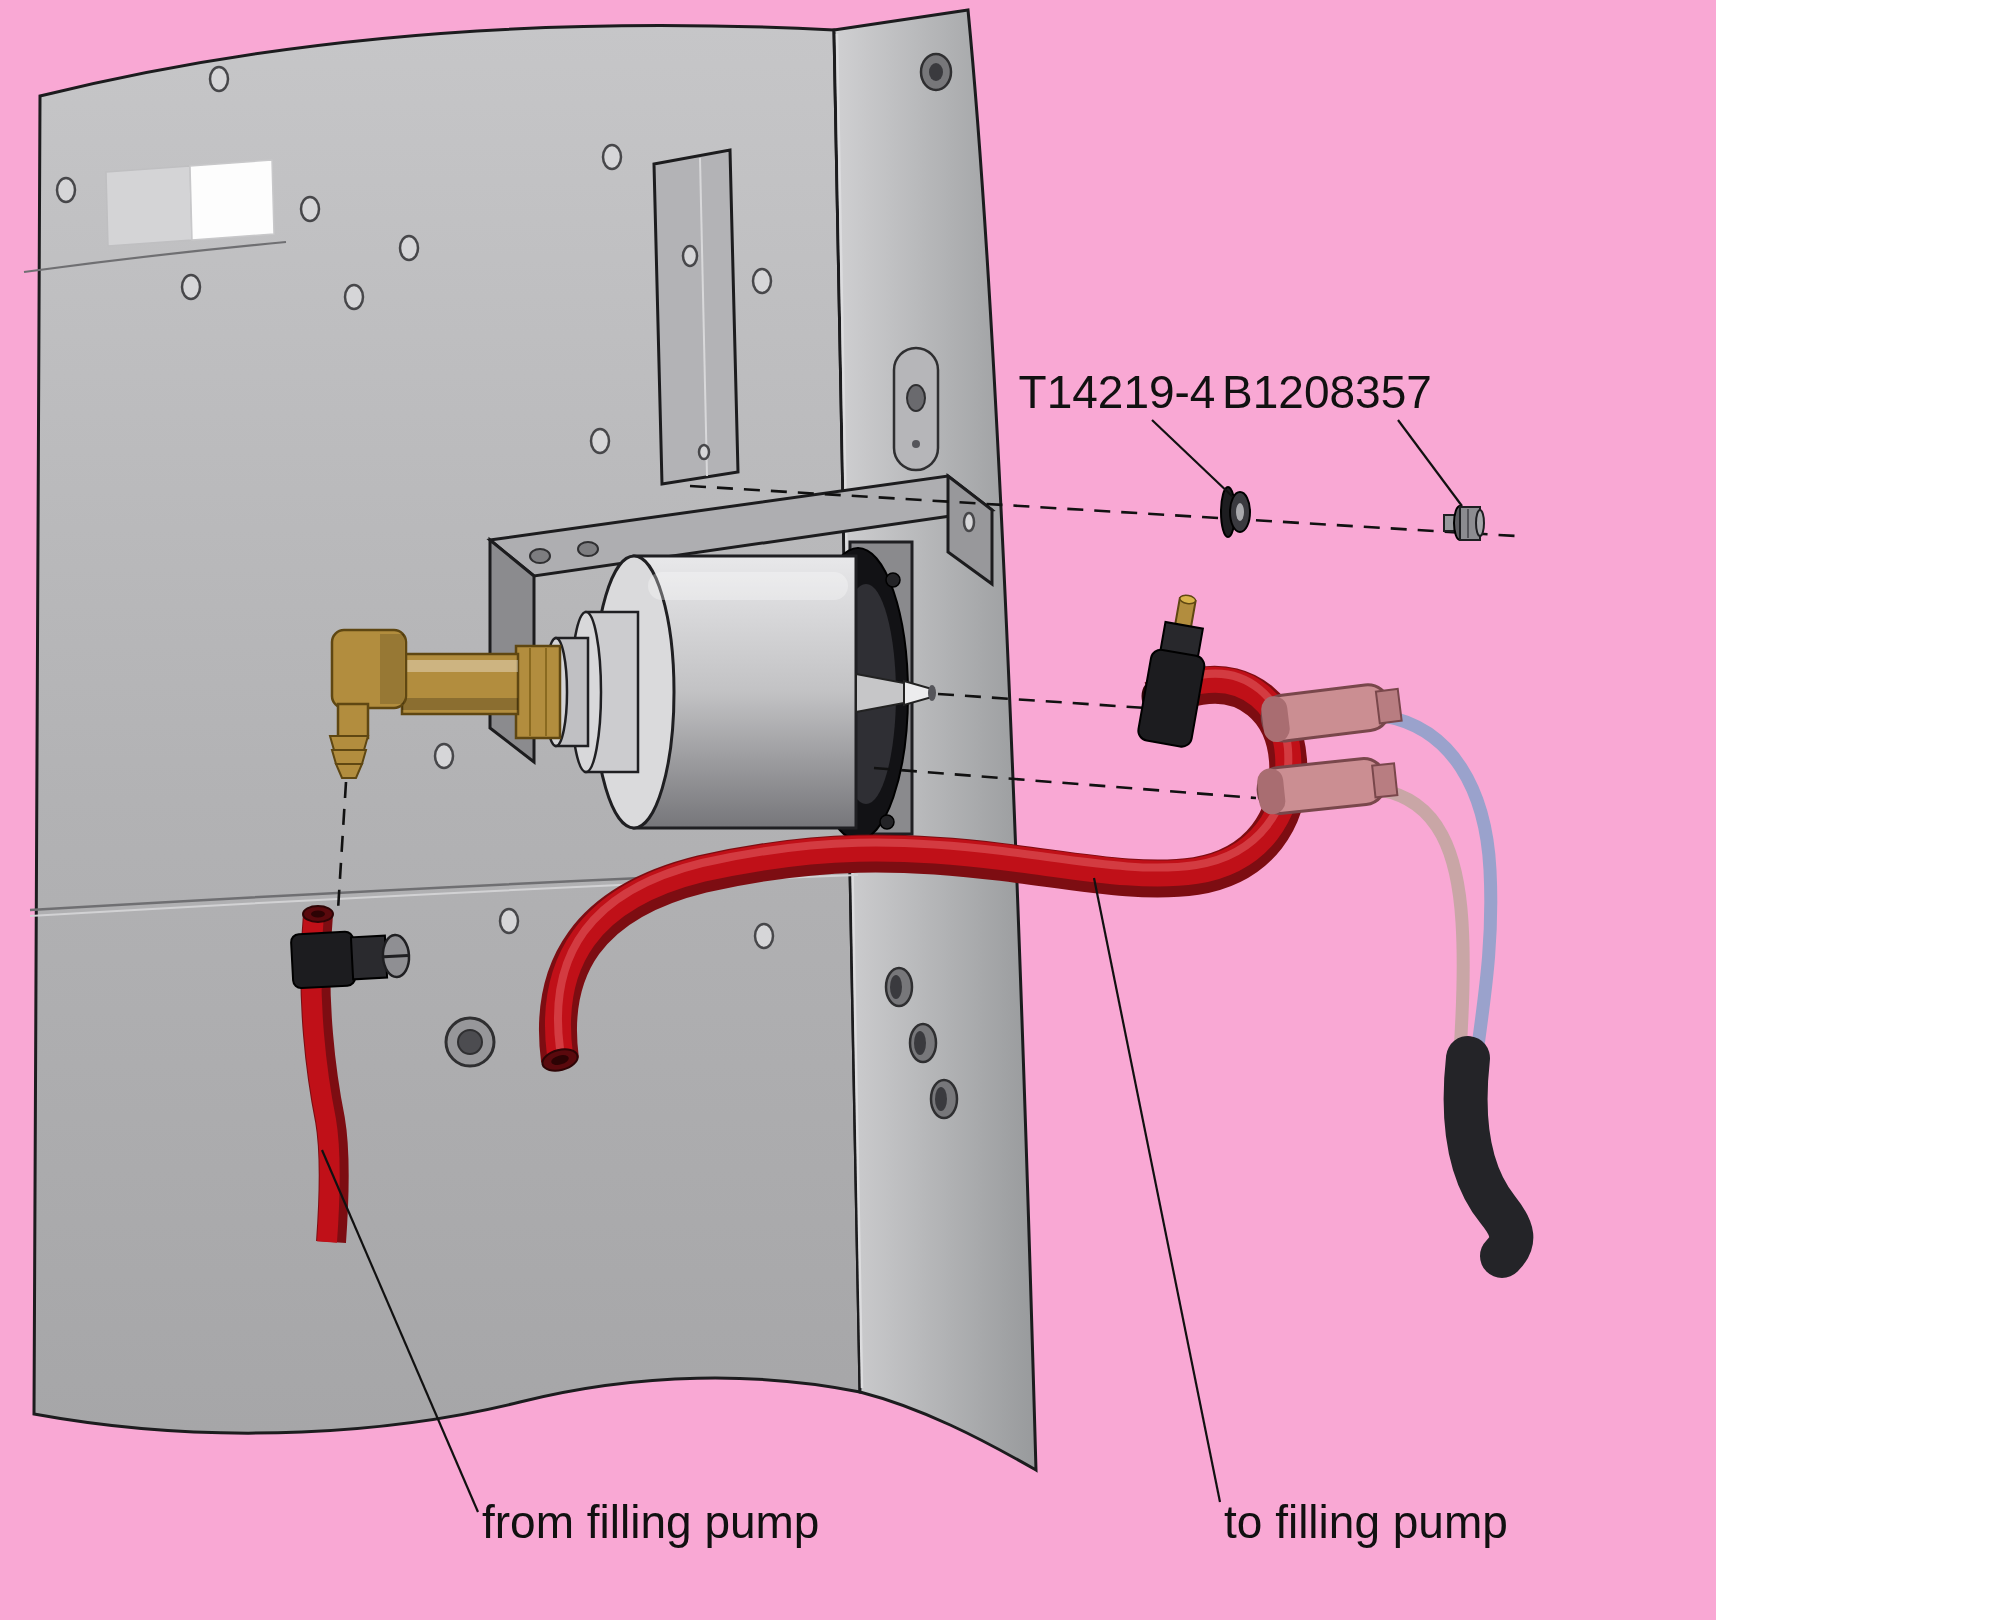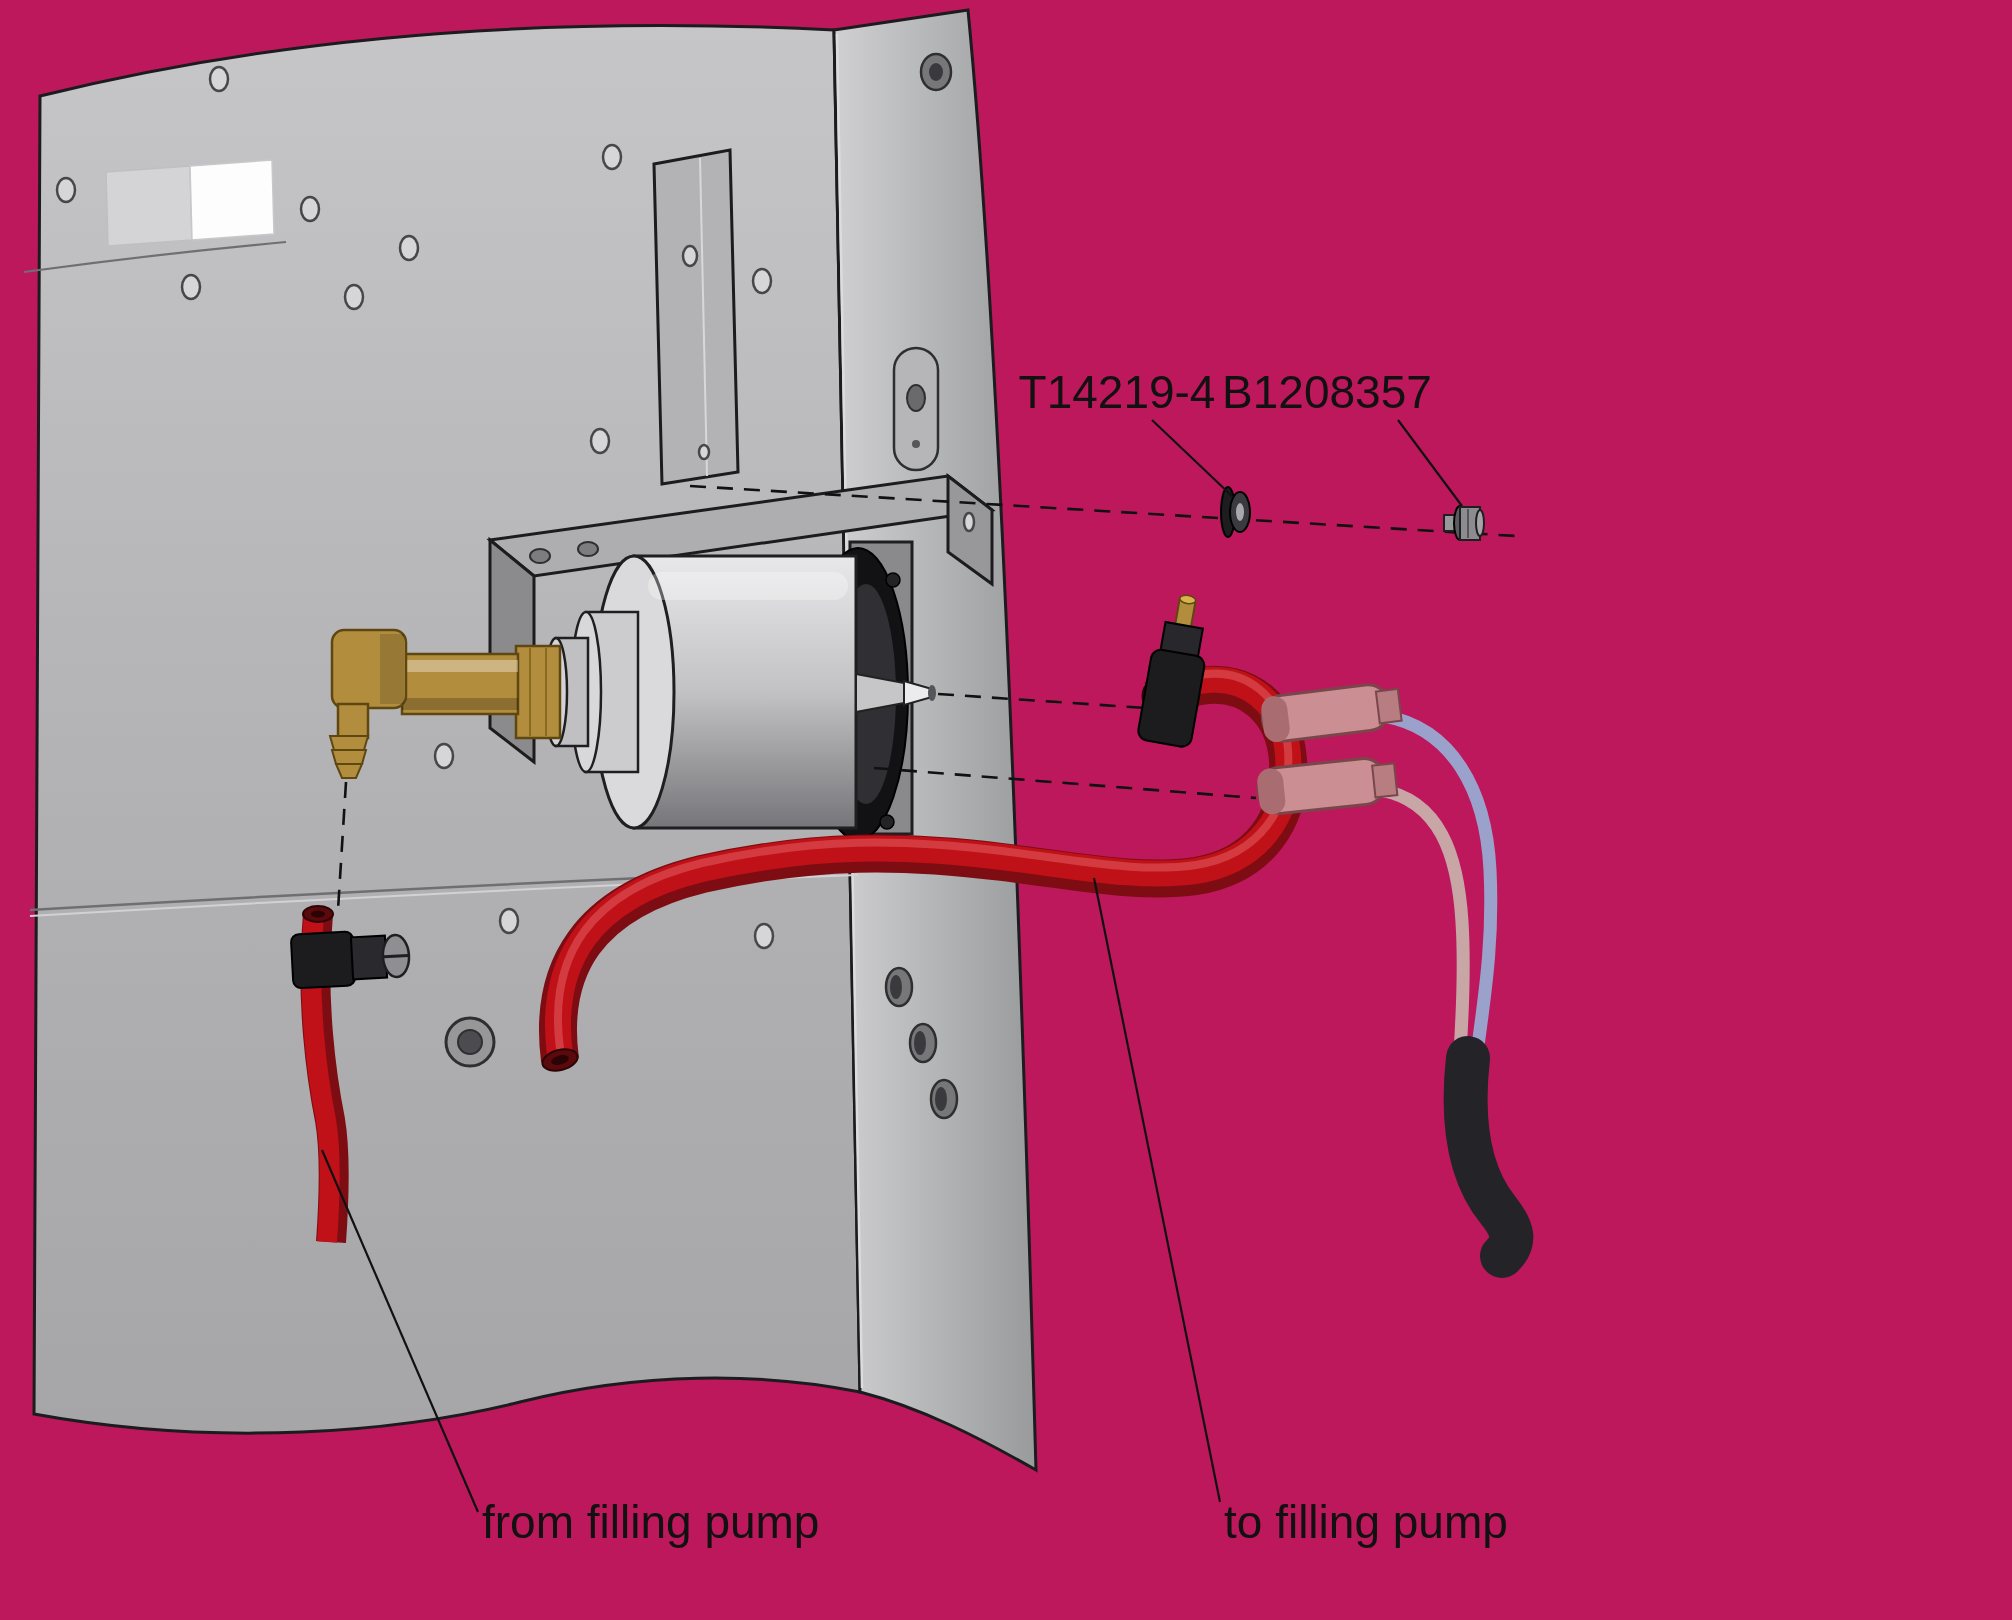--- a/index.html
+++ b/index.html
@@ -1,16 +1,16 @@
 <!DOCTYPE html>
 <html><head>
 <meta charset="utf-8">
 <style>
   html,body{margin:0;padding:0;background:#ffffff;}
-  .stage{position:relative;width:2012px;height:1620px;background:#be185d;overflow:hidden;}
+  .stage{position:relative;width:1716px;height:1620px;background:#f9a8d4;overflow:hidden;}
   svg{display:block;}
   .outline{stroke:#1c1c1e;stroke-width:3;}
   .thin{stroke:#1f1f22;stroke-width:2.5;}
   .hole{fill:#d6d6d8;stroke:#47474a;stroke-width:2.5;}
   .dash{stroke:#111;stroke-width:2.6;fill:none;stroke-dasharray:16 11;}
   .leader{stroke:#111;stroke-width:2.2;fill:none;}
   .label{font:46px "Liberation Sans", sans-serif; fill:#111;}
 </style>
 </head>
 <body>

